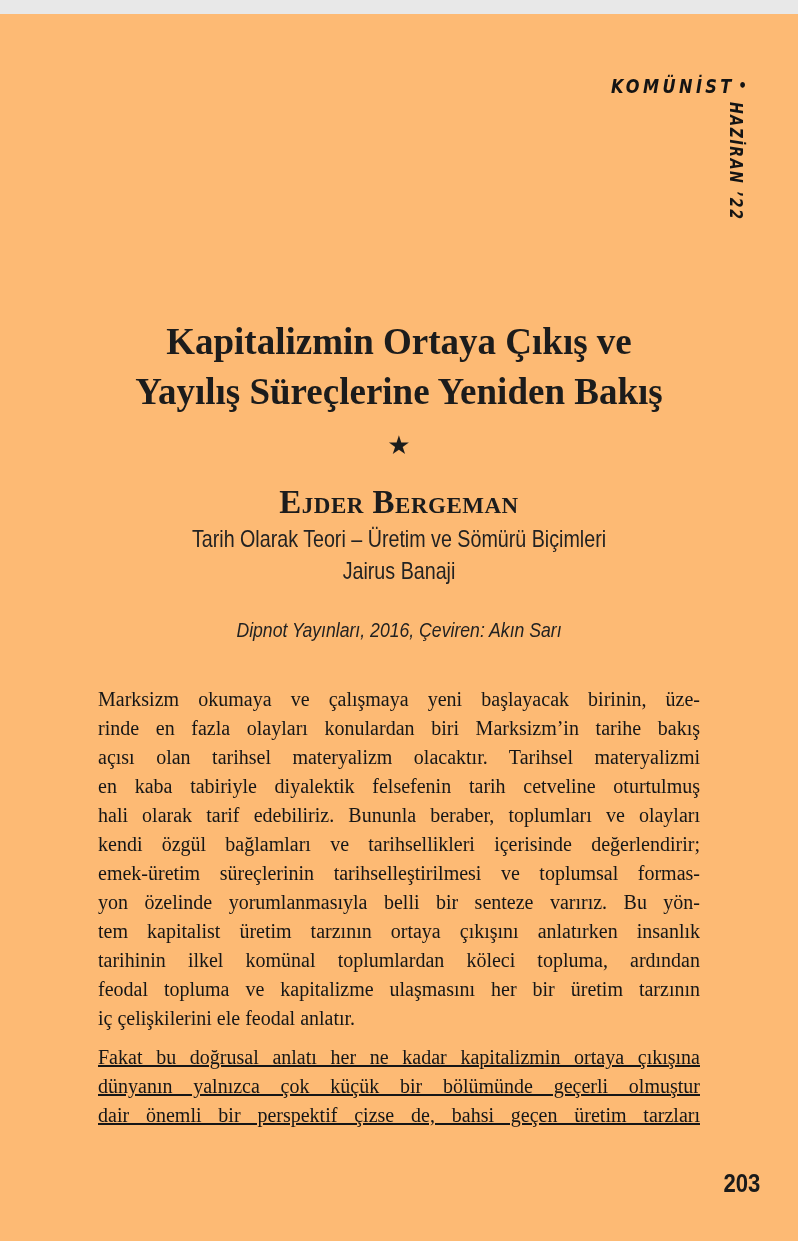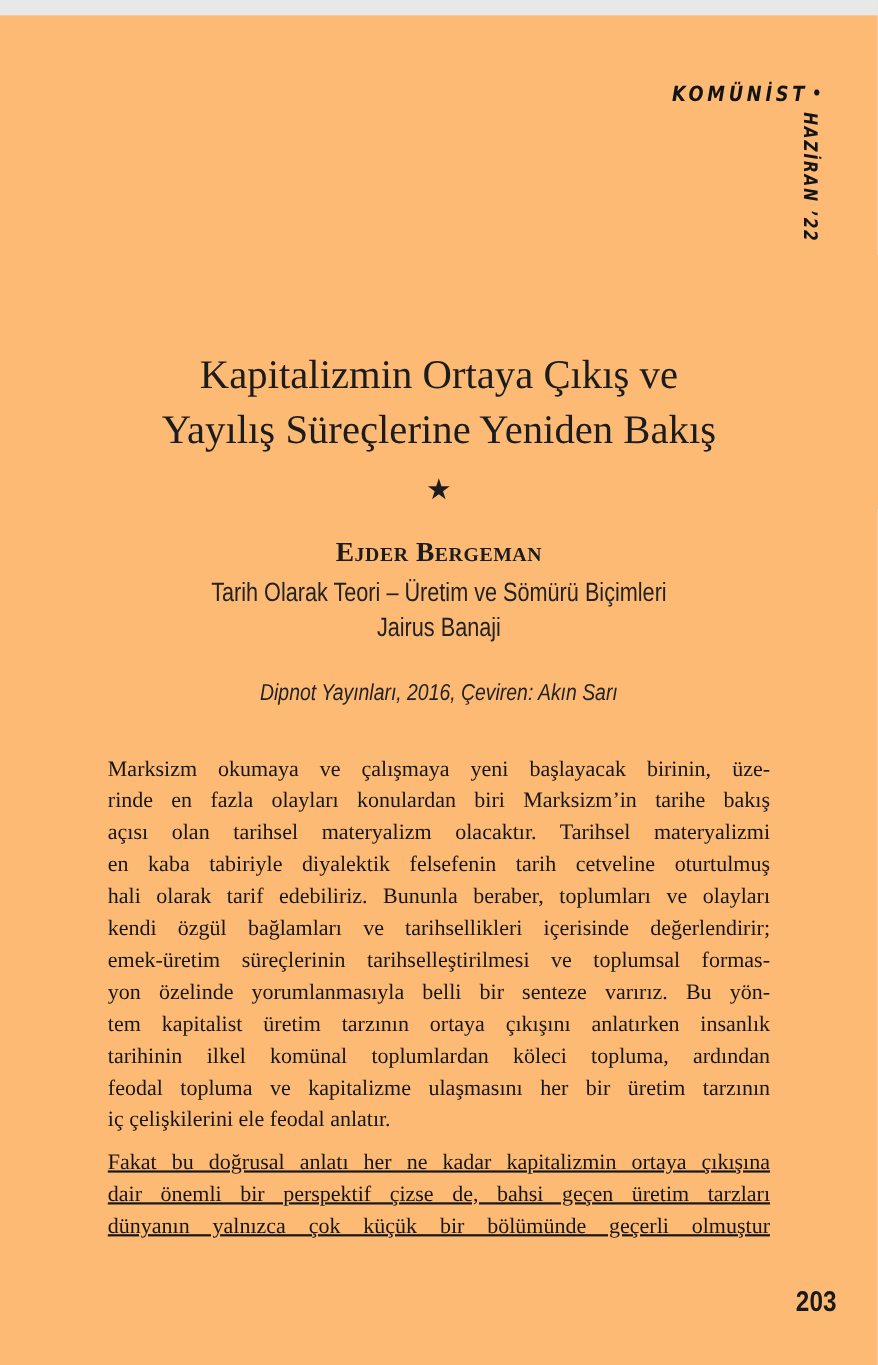--- a/index.html
+++ b/index.html
@@ -33,29 +33,29 @@
     font-size:17px; letter-spacing:2px;
     color:#141414;
     transform:scaleY(0.82); transform-origin:50% 0;
     white-space:nowrap;
   }
 
   
   .article-head { position:absolute; top:303px; left:0; width:798px; text-align:center; }
   .article-title {
     font-family:"Liberation Serif", serif;
-    font-weight:400; font-size:37px; line-height:50px;
+    font-weight:700; font-size:37px; line-height:50px;
     color:#1c1c1c;
   }
   .t-line { display:block; }
   .star-divider { margin-top:14px; font-size:26px; line-height:30px; color:#1c1c1c; }
   .author-name {
     margin-top:28px;
     font-variant:small-caps;
-    font-weight:700; font-size:25px; line-height:27px;
+    font-weight:700; font-size:33px; line-height:27px;
     letter-spacing:0.5px; color:#1c1c1c;
   }
   .book-title {
     margin-top:7px;
     font-family:"Liberation Sans", sans-serif;
     font-size:24px; line-height:32px; color:#222;
     transform:scaleX(0.82); transform-origin:50% 0;
   }
   .book-line { display:block; }
   .publication-info {
@@ -118,20 +118,20 @@
       <div class="line">kendi özgül bağlamları ve tarihsellikleri içerisinde değerlendirir;</div>
       <div class="line">emek-üretim süreçlerinin tarihselleştirilmesi ve toplumsal formas-</div>
       <div class="line">yon özelinde yorumlanmasıyla belli bir senteze varırız. Bu yön-</div>
       <div class="line">tem kapitalist üretim tarzının ortaya çıkışını anlatırken insanlık</div>
       <div class="line">tarihinin ilkel komünal toplumlardan köleci topluma, ardından</div>
       <div class="line">feodal topluma ve kapitalizme ulaşmasını her bir üretim tarzının</div>
       <div class="line para-end">iç çelişkilerini ele feodal anlatır.</div>
     </div>
     <div class="para">
       <div class="line">Fakat bu doğrusal anlatı her ne kadar kapitalizmin ortaya çıkışına</div>
+      <div class="line">dünyanın yalnızca çok küçük bir bölümünde geçerli olmuştur</div>
       <div class="line">dair önemli bir perspektif çizse de, bahsi geçen üretim tarzları</div>
-      <div class="line">dünyanın yalnızca çok küçük bir bölümünde geçerli olmuştur</div>
     </div>
   </div>
 
   <div class="page-number">203</div>
 
 </div>
 
 </body></html>

